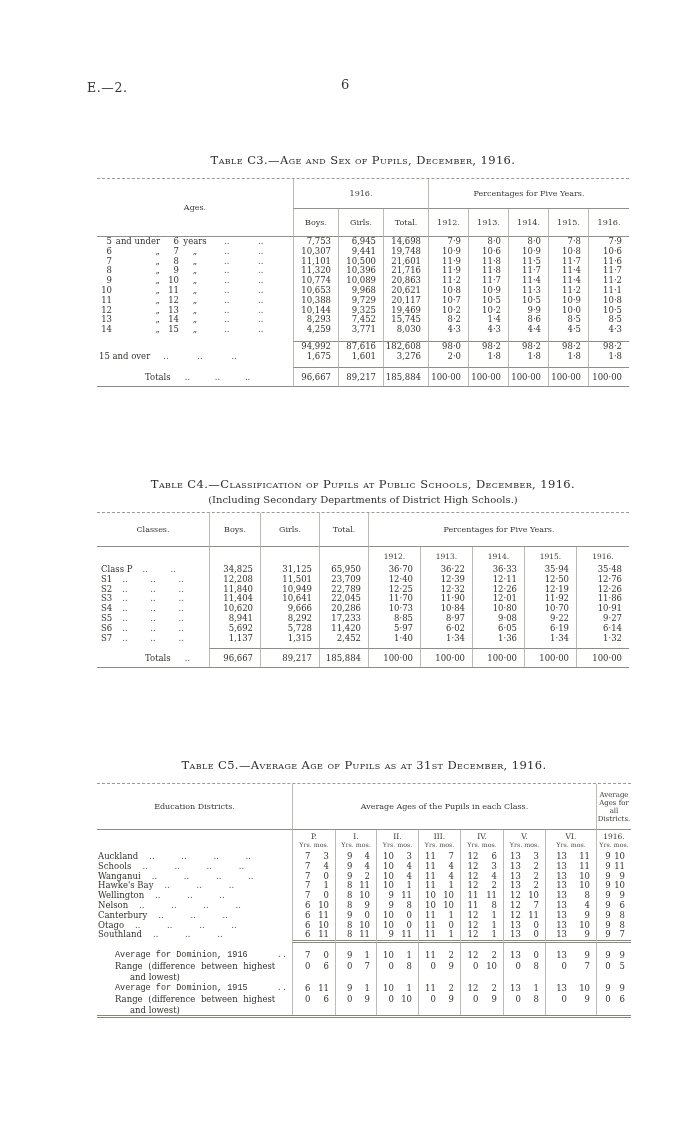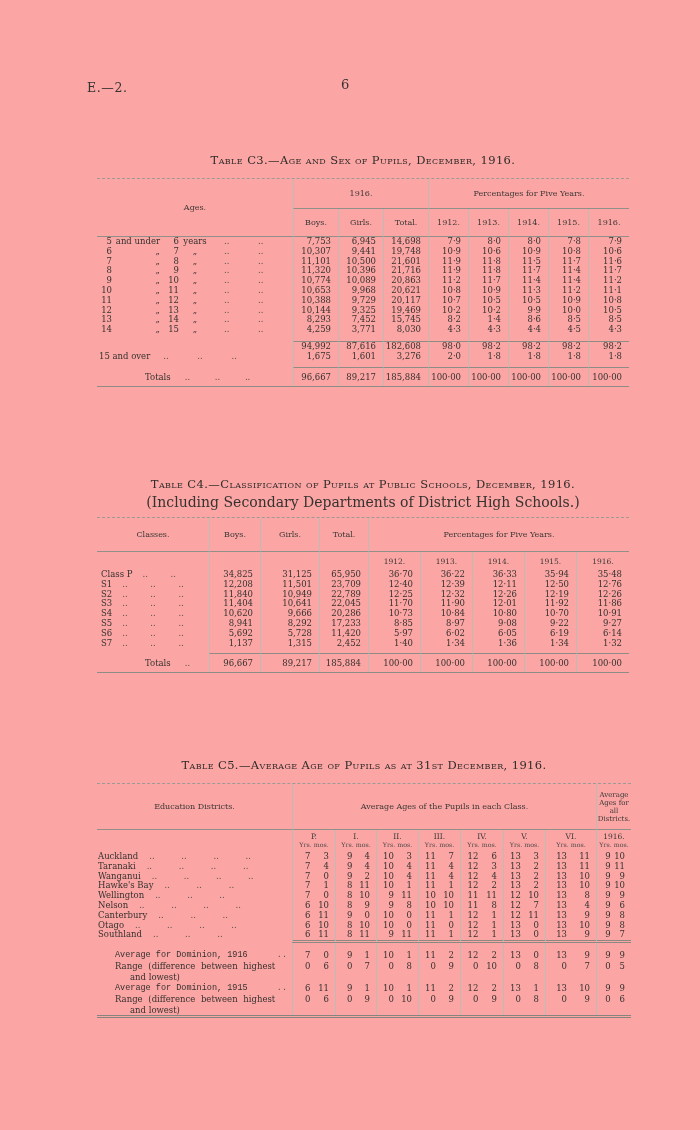--- a/index.html
+++ b/index.html
@@ -1,30 +1,30 @@
 <!DOCTYPE html>
 <html><head>
 <meta charset="utf-8">
 <style>
   * { box-sizing: border-box; margin: 0; padding: 0; }
   html,body { background:#e9e9e6; }
   .page {
     position: relative; width: 700px; height: 1130px;
-    background: #fca5a5; margin: 0 auto; overflow: hidden;
+    background: #ffffff; margin: 0 auto; overflow: hidden;
     font-family: "DejaVu Serif", "Liberation Serif", serif;
     color: #35332f;
   }
   .hdr-code { position:absolute; left:87px; top:80px; font-size:12.5px; letter-spacing:.6px; }
   .hdr-page { position:absolute; left:341px; top:77px; font-size:13px; }
   .block { position:absolute; }
   #c3-block { left:97px; top:153px; width:532px; }
   #c4-block { left:97px; top:477px; width:532px; }
   #c5-block { left:97px; top:758px; width:534px; }
   .t-title { text-align:center; font-variant:small-caps; font-size:11.5px; letter-spacing:.4px; white-space:nowrap; color:#2e2c28; }
-  .t-sub   { text-align:center; font-size:14px; margin-top:3px; }
+  .t-sub   { text-align:center; font-size:10px; margin-top:3px; }
   .grid { display:grid; border-top:1px dashed #9b9b94; border-bottom:1px solid #8d8d86; margin-top:11px; background:transparent; }
   #c3 { grid-template-columns:196px 45px 45px 45px 40px 40px 40px 40px 41px; grid-template-rows:30px 28px; }
   #c4 { grid-template-columns:112px 51px 59px 49px 52px 52px 52px 52px 53px; grid-template-rows:34px 18px; margin-top:7px; }
   #c5 { grid-template-columns:195px 43px 41px 42px 42px 43px 42px 51px 35px; grid-template-rows:46px 22px; border-bottom:3px double #85857e; }
   .h { display:flex; align-items:center; justify-content:center; font-size:8px; text-align:center; color:#3a3833; }
   .h2 { flex-direction:column; line-height:8.5px; }
   .hsm { font-size:7px; line-height:8px; padding:0 10px; }
   .unit { font-size:6.3px; color:#4a4843; }
   .cname { font-size:7.5px; }
   .bl { border-left:1px solid #bcbcb4; }
@@ -491,21 +491,21 @@
         </div>
         <div class="c cell2 bl">
           <span class="yy">13</span>
           <span class="mm">11</span>
         </div>
         <div class="c cell2 bl">
           <span class="yy">9</span>
           <span class="mm">10</span>
         </div>
         <div class="c lblflex c5l">
-          <span class="">Taranaki</span>
+          <span class="">Schools</span>
           <span class="leaders">.. .. .. ..</span>
         </div>
         <div class="c cell2 bl">
           <span class="yy">7</span>
           <span class="mm">4</span>
         </div>
         <div class="c cell2 bl">
           <span class="yy">9</span>
           <span class="mm">4</span>
         </div>

